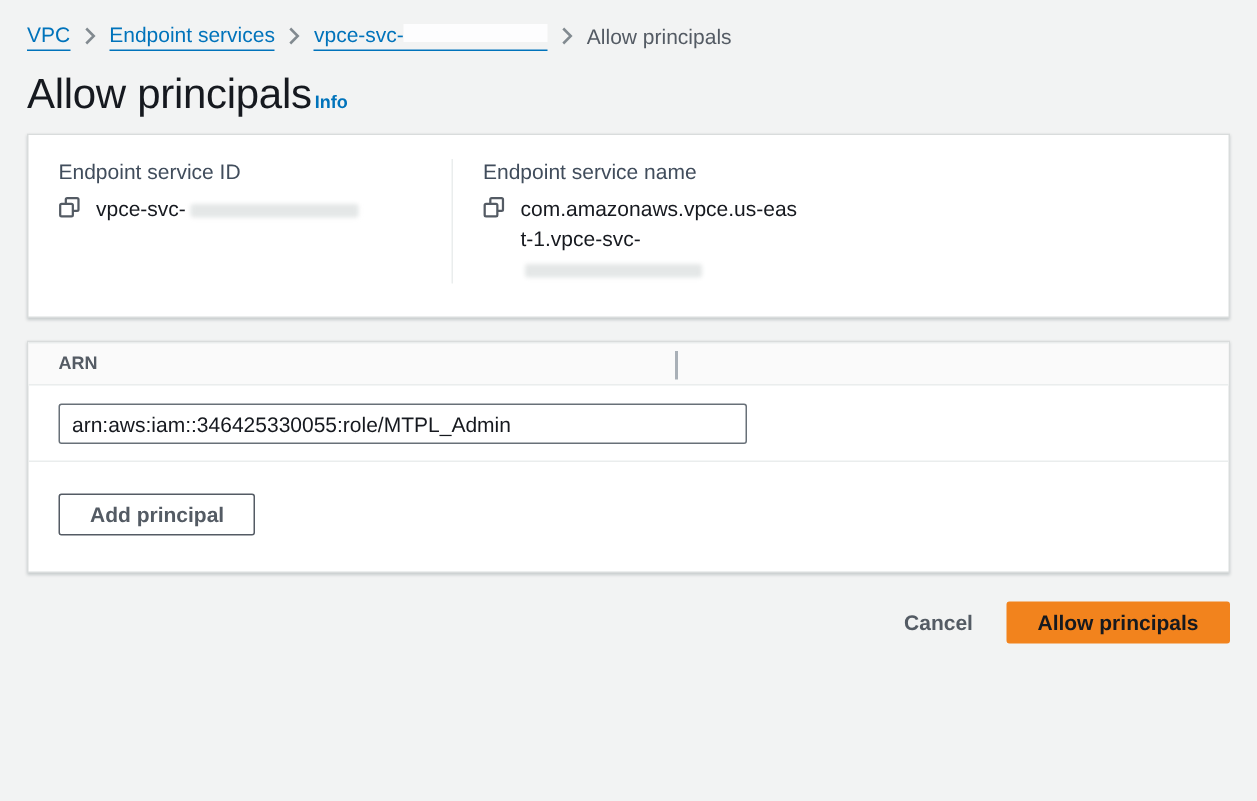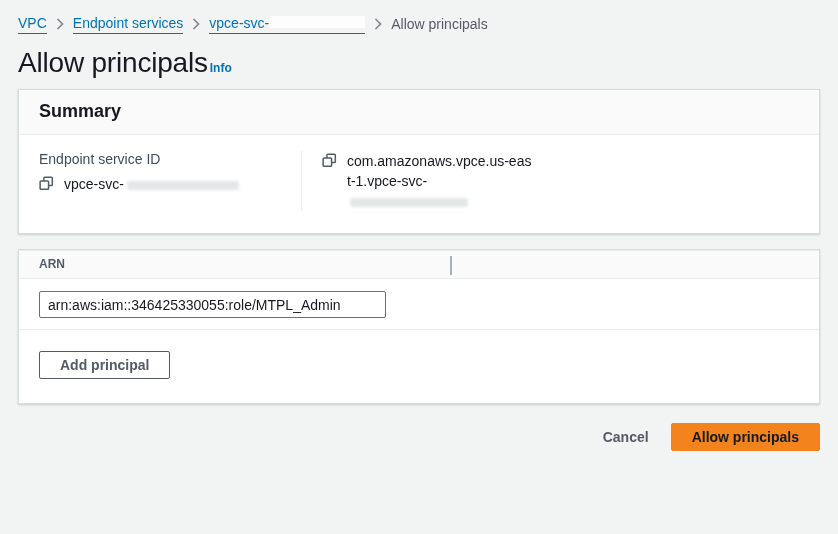--- a/index.html
+++ b/index.html
@@ -91,21 +91,21 @@
     border-bottom: 1px solid #eaeded;
     padding: 6px 20px 7px;
     font-size: 12px; font-weight: 700; color: #545b64;
   }
   .col-divider {
     position: absolute; left: 431px; top: 5px;
     width: 2px; height: 19px; background: #a9b0b7;
   }
   .input-row { padding: 12px 20px 11px; border-bottom: 1px solid #eaeded; }
   .arn-input {
-    width: 347px; height: 27px;
+    width: 459px; height: 27px;
     border: 1px solid #687078; border-radius: 2px;
     padding: 0 8px; font-size: 14px; color: #16191f;
     font-family: "Liberation Sans", sans-serif;
     background: #fff;
   }
   .card-footer { padding: 21px 20px 24px; }
 
   .btn-secondary {
     background: #fff; color: #545b64;
     border: 1px solid #545b64; border-radius: 2px;
@@ -158,40 +158,38 @@
     </span>
     <span class="bc-current">Allow principals</span>
   </nav>
 
   <div class="title-row">
     <h1>Allow principals</h1>
     <button class="info-link">Info</button>
   </div>
 
   <section class="card card-1">
-    <div class="card-header">
-      <h2>Summary</h2>
-    </div>
     <div class="summary-body">
 
       <div class="summary-col">
         <div class="field-label">Endpoint service ID</div>
         <div class="field-value">
           <button class="copy-btn">
             <svg width="15" height="15" viewBox="0 0 16 16">
                 <rect x="5.2" y="1.2" width="9" height="9" rx="1" fill="none" stroke="#545b64" stroke-width="1.6"></rect>
                 <rect x="1.2" y="5.2" width="9" height="9" rx="1" fill="#fff" stroke="#545b64" stroke-width="1.6"></rect>
               </svg>
           </button>
           <span class="value-text"><span>vpce-svc-</span><span class="redacted red-1"></span></span>
         </div>
       </div>
 
 
       <div class="summary-col">
+        <div class="field-label">Endpoint service name</div>
         <div class="field-value">
           <button class="copy-btn">
             <svg width="15" height="15" viewBox="0 0 16 16">
                 <rect x="5.2" y="1.2" width="9" height="9" rx="1" fill="none" stroke="#545b64" stroke-width="1.6"></rect>
                 <rect x="1.2" y="5.2" width="9" height="9" rx="1" fill="#fff" stroke="#545b64" stroke-width="1.6"></rect>
               </svg>
           </button>
           <span class="value-text"><span>com.amazonaws.vpce.us-east-1.vpce-svc-</span><span class="redacted red-3"></span></span>
         </div>
       </div>

